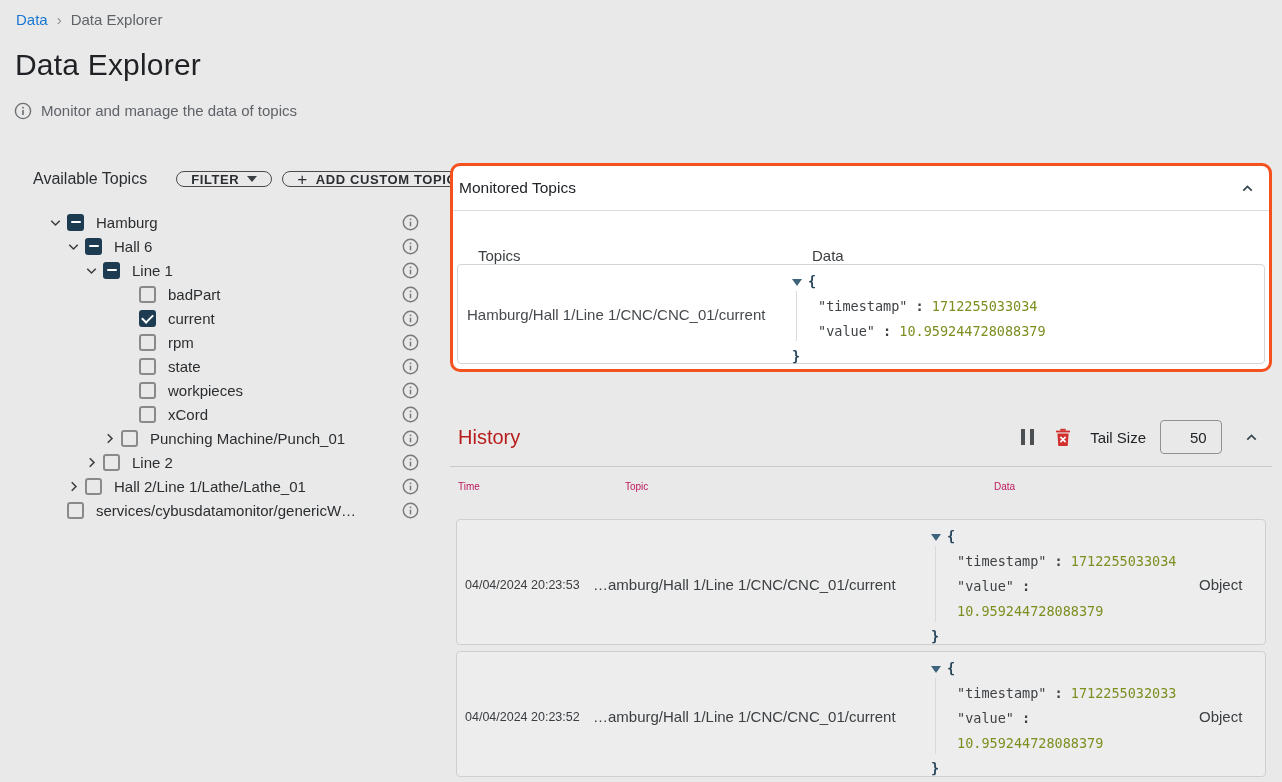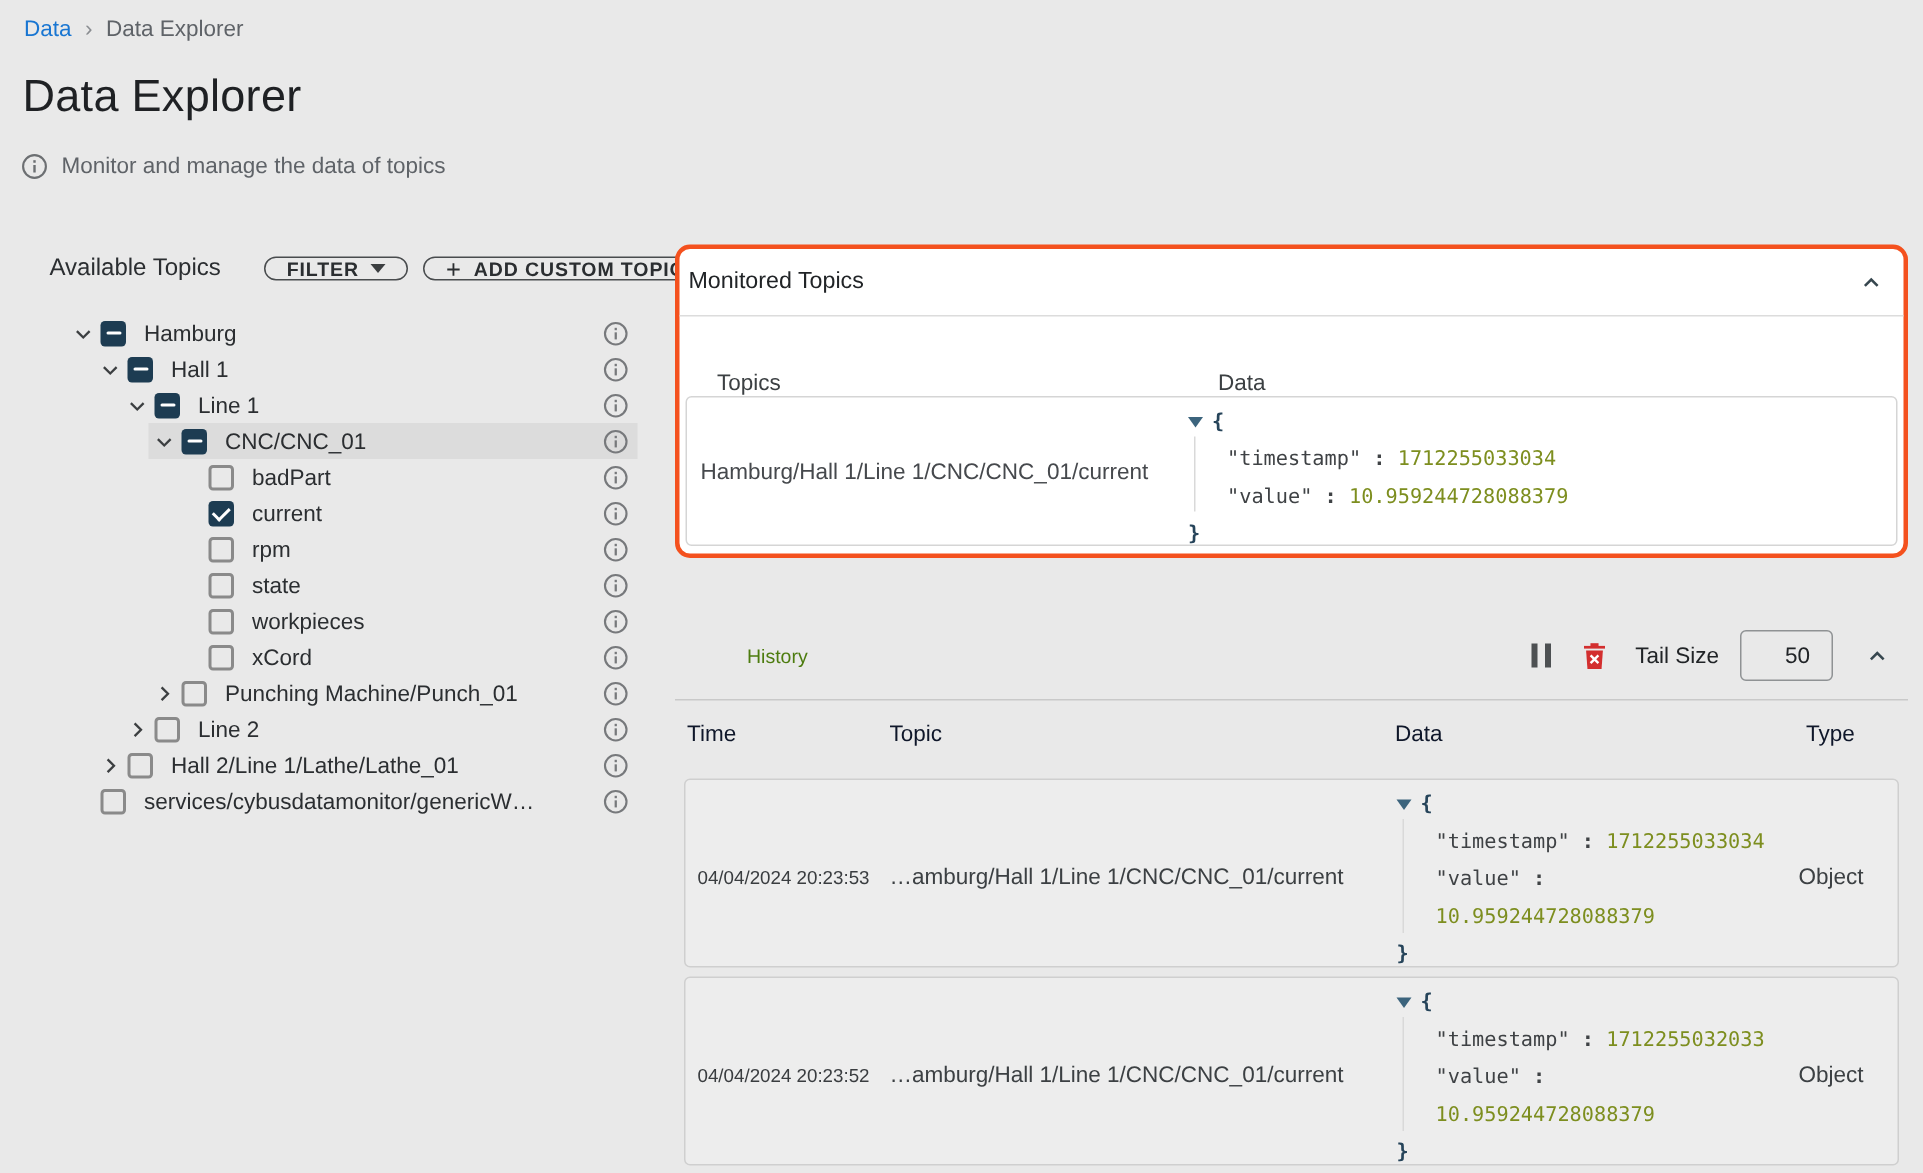--- a/index.html
+++ b/index.html
@@ -77,32 +77,32 @@
   .brace { font-weight:700; color:#26445a; }
   .jkey { color:#3f4245; }
   .jcolon { color:#3f4245; font-weight:700; }
   .jval { color:#7d8e1f; }
   .json-guide { position:absolute; left:4px; top:26px; width:1px; background:#d9d9d9; }
   .json.mon .json-guide { height:50px; }
   .json.hist .json-guide { height:76px; }
 
   
   .hist-header { position:absolute; left:450px; top:415px; width:822px; height:44px; display:flex; align-items:center; padding:0 12px 0 8px; }
-  .hist-title { font-size:13px; color:#4d7c0f;margin-left:40px; }
+  .hist-title { font-size:20px; color:#b91c1c; }
   .hist-tools { margin-left:auto; display:flex; align-items:center; }
   .pause-btn { display:flex; gap:4.5px; cursor:pointer; margin-right:21px; }
   .pause-btn i { display:block; width:4.5px; height:16px; background:#4d5052; }
   .trash-btn { cursor:pointer; display:flex; margin-right:19px; }
   .tail-label { font-size:15px; color:#212427; margin-right:14px; }
   .tail-input {
     width:62px; height:34px; border:1px solid #8f9294; border-radius:4px; background:transparent;
     font-family:"Liberation Sans", sans-serif; font-size:15px; color:#212427; padding-left:29px; margin-right:21px;
   }
   .hist-divider { position:absolute; left:450px; top:466px; width:822px; border-top:1px solid #c9c9c9; }
-  .hist-cols { position:absolute; left:450px; top:481px; width:822px; display:grid; grid-template-columns:135px 337px 274px 1fr; padding-left:8px; font-size:15px; color:#0f172a; }
+  .hist-cols { position:absolute; left:450px; top:481px; width:822px; display:grid; grid-template-columns:135px 337px 274px 1fr; padding-left:8px; font-size:10px; color:#be185d;gap:32px; }
   .hist-rows { position:absolute; left:456px; top:519px; width:810px; }
   .hist-row {
     border:1px solid #cfcfcf; border-radius:4px; background:#ededed; height:126px; margin-bottom:6px;
     display:grid; grid-template-columns:128px 338px 268px 1fr; padding-left:8px;
   }
   .h-time { align-self:center; font-size:12.5px; color:#3a3d40; white-space:nowrap; }
   .h-topic { align-self:center; font-size:15px; color:#3c4043; white-space:nowrap; }
   .h-type { align-self:center; font-size:15px; color:#3c4043; }
 </style>
 </head>
@@ -161,59 +161,40 @@
     </div>
     <div class="tree-row">
       <span class="indent" style="width:18px"></span>
       <span class="row-body">
         <span class="chev-slot">
           <svg width="17" height="17" viewBox="0 0 24 24" fill="none" stroke="#3c3f41" stroke-width="2.2">
             <path d="M6 9.5l6 6 6-6"></path>
           </svg>
         </span>
         <span class="cb indeterminate"></span>
-        <span class="tree-label">Hall 1</span>
+        <span class="tree-label">Hall 6</span>
         <span class="tree-info">
           <svg width="17" height="17" viewBox="0 0 18 18">
             <circle cx="9" cy="9" r="7.6" fill="none" stroke="#77797c" stroke-width="1.5"></circle>
             <rect x="8.2" y="8" width="1.6" height="5" fill="#77797c"></rect>
             <rect x="8.2" y="4.8" width="1.6" height="1.7" fill="#77797c"></rect>
           </svg>
         </span>
       </span>
     </div>
     <div class="tree-row">
       <span class="indent" style="width:36px"></span>
       <span class="row-body">
         <span class="chev-slot">
           <svg width="17" height="17" viewBox="0 0 24 24" fill="none" stroke="#3c3f41" stroke-width="2.2">
             <path d="M6 9.5l6 6 6-6"></path>
           </svg>
         </span>
         <span class="cb indeterminate"></span>
         <span class="tree-label">Line 1</span>
-        <span class="tree-info">
-          <svg width="17" height="17" viewBox="0 0 18 18">
-            <circle cx="9" cy="9" r="7.6" fill="none" stroke="#77797c" stroke-width="1.5"></circle>
-            <rect x="8.2" y="8" width="1.6" height="5" fill="#77797c"></rect>
-            <rect x="8.2" y="4.8" width="1.6" height="1.7" fill="#77797c"></rect>
-          </svg>
-        </span>
-      </span>
-    </div>
-    <div class="tree-row">
-      <span class="indent" style="width:54px"></span>
-      <span class="row-body highlighted">
-        <span class="chev-slot">
-          <svg width="17" height="17" viewBox="0 0 24 24" fill="none" stroke="#3c3f41" stroke-width="2.2">
-            <path d="M6 9.5l6 6 6-6"></path>
-          </svg>
-        </span>
-        <span class="cb indeterminate"></span>
-        <span class="tree-label">CNC/CNC_01</span>
         <span class="tree-info">
           <svg width="17" height="17" viewBox="0 0 18 18">
             <circle cx="9" cy="9" r="7.6" fill="none" stroke="#77797c" stroke-width="1.5"></circle>
             <rect x="8.2" y="8" width="1.6" height="5" fill="#77797c"></rect>
             <rect x="8.2" y="4.8" width="1.6" height="1.7" fill="#77797c"></rect>
           </svg>
         </span>
       </span>
     </div>
     <div class="tree-row">

